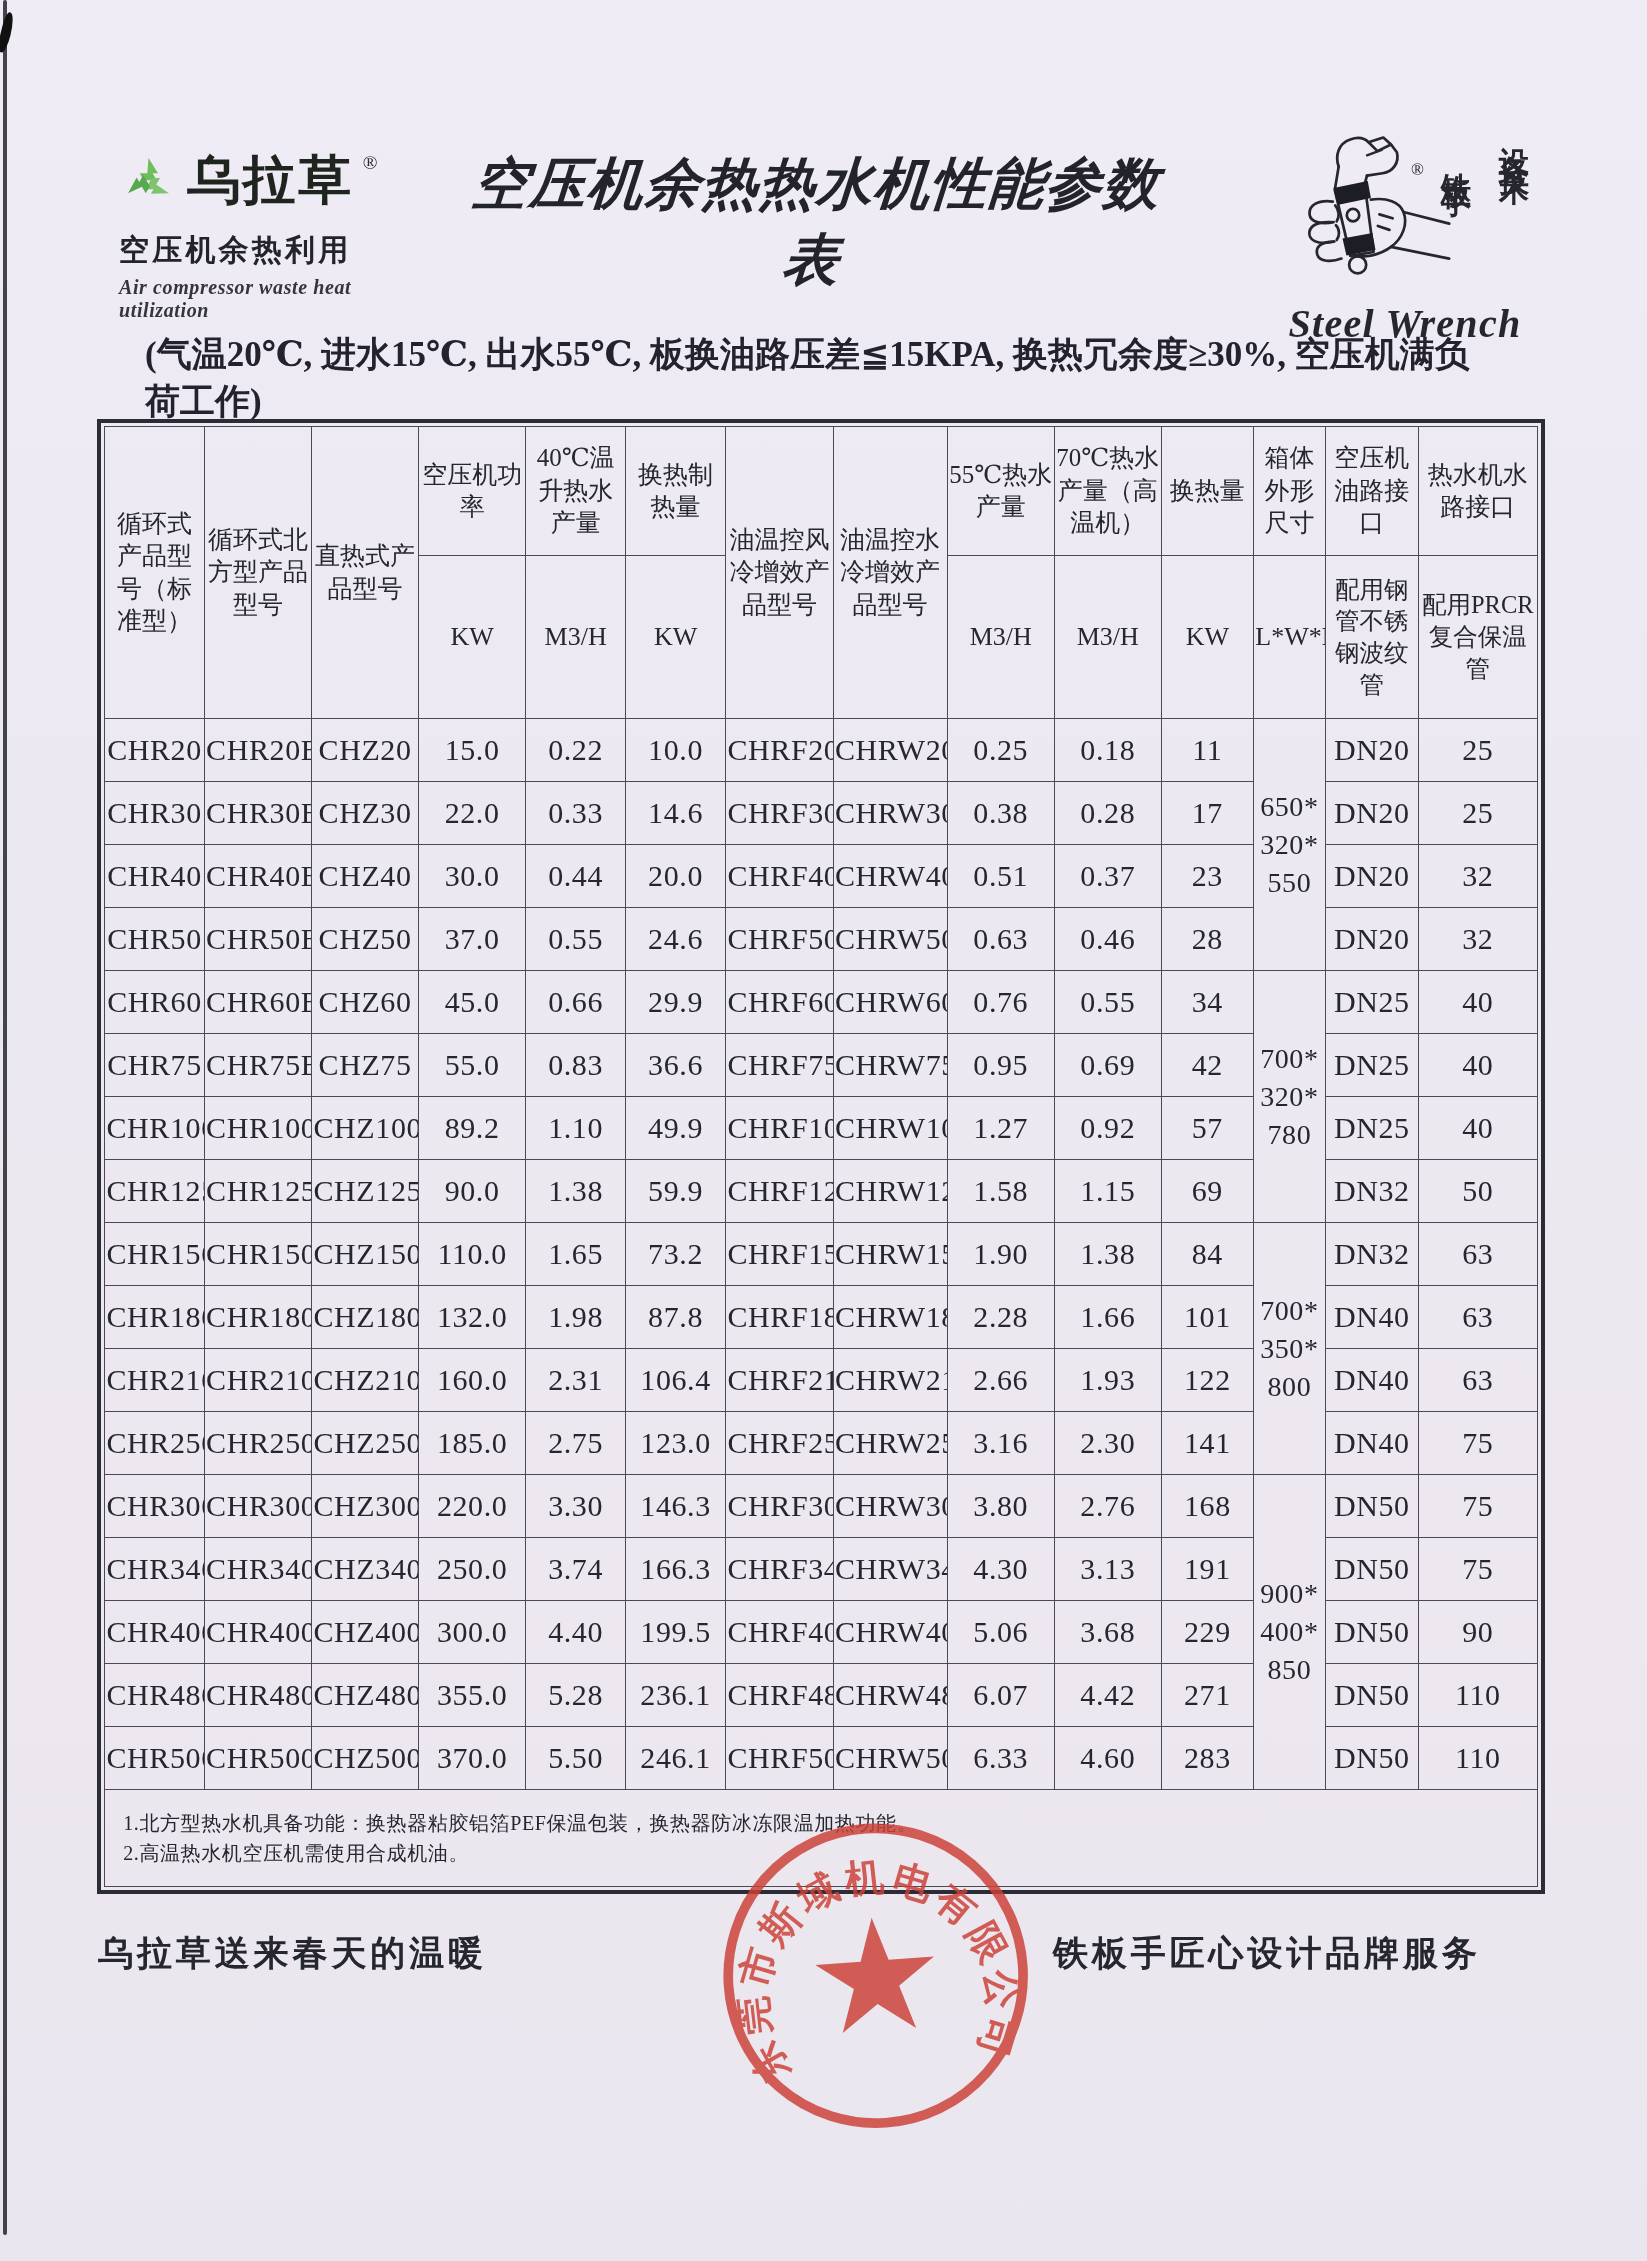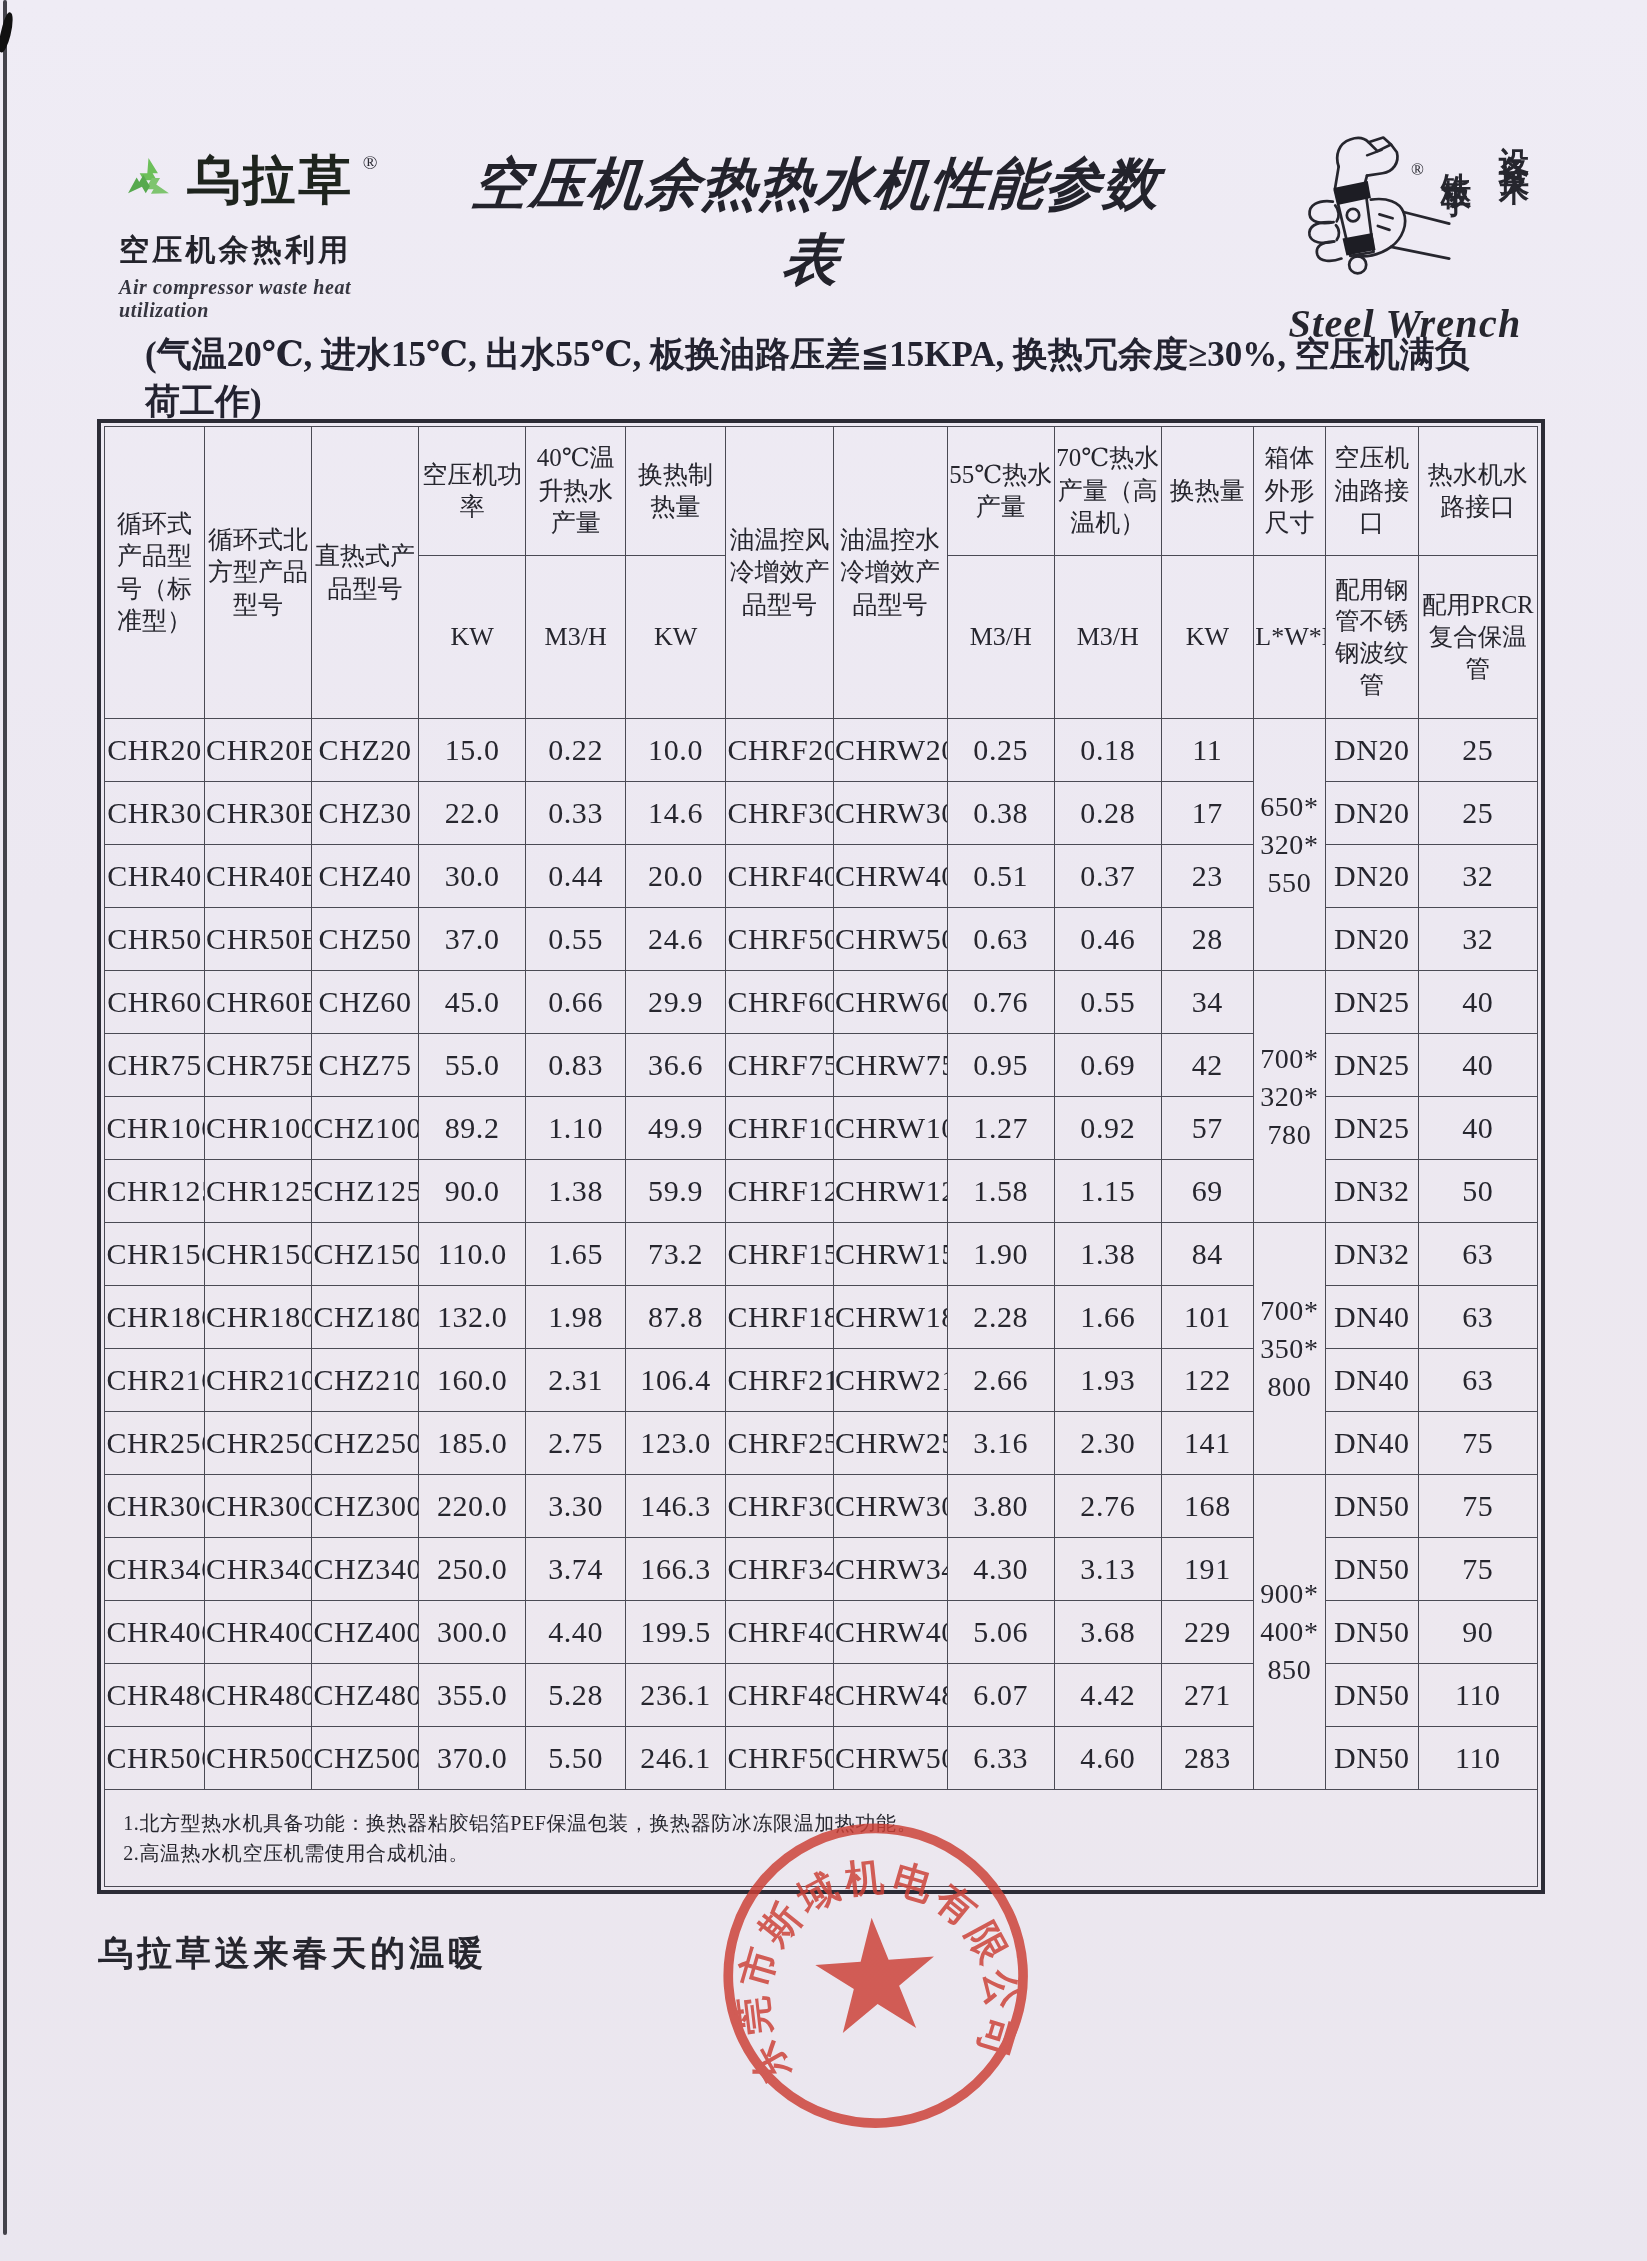--- a/index.html
+++ b/index.html
@@ -451,15 +451,16 @@
       <path id="arcpath" d="M 106.9,386.5 A 172,172 0 1 1 388.1,386.5" fill="none"></path>
     </defs>
     <circle cx="247" cy="247" r="228" fill="none" stroke="#cc4036" stroke-width="15"></circle>
     <polygon fill="#cc4036" points="247,157 268.7,223.8 339,223.8 282.1,265.2 303.9,332 247,290.7 190.1,332 211.9,265.2 155,223.8 225.3,223.8"></polygon>
     <text font-size="60" font-weight="bold" fill="#cc4036" font-family="DejaVu Sans, Liberation Sans, sans-serif">
       <textPath id="seal-textpath" href="#arcpath" startOffset="0" textLength="738" lengthAdjust="spacing">东莞市斯域机电有限公司</textPath>
     </text>
   </svg>
 
   <div id="footer-left">乌拉草送来春天的温暖</div>
+  <div id="footer-right">铁板手匠心设计品牌服务</div>
 
 </div>
 
 
 </body></html>

